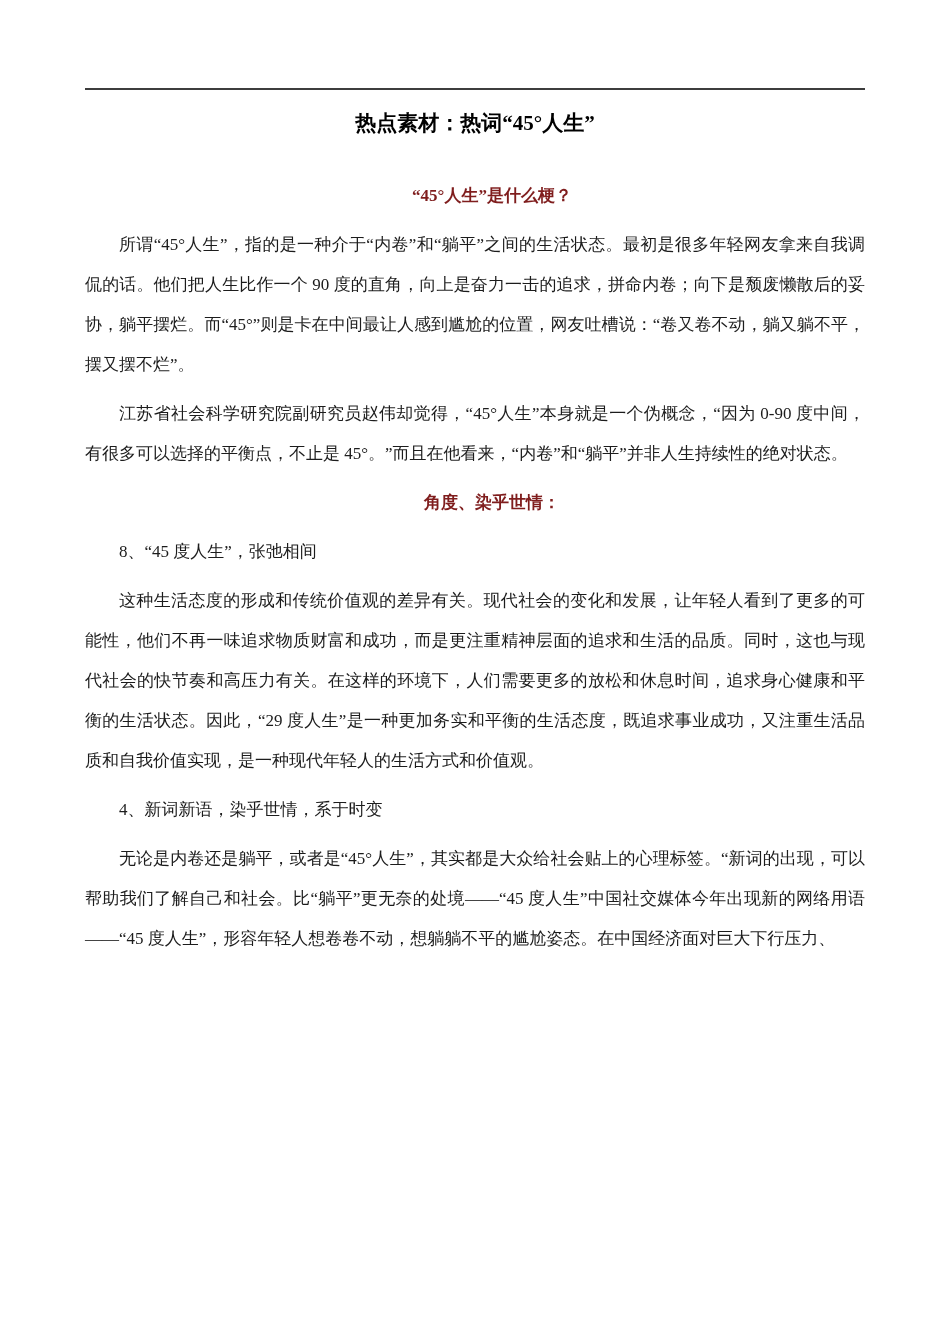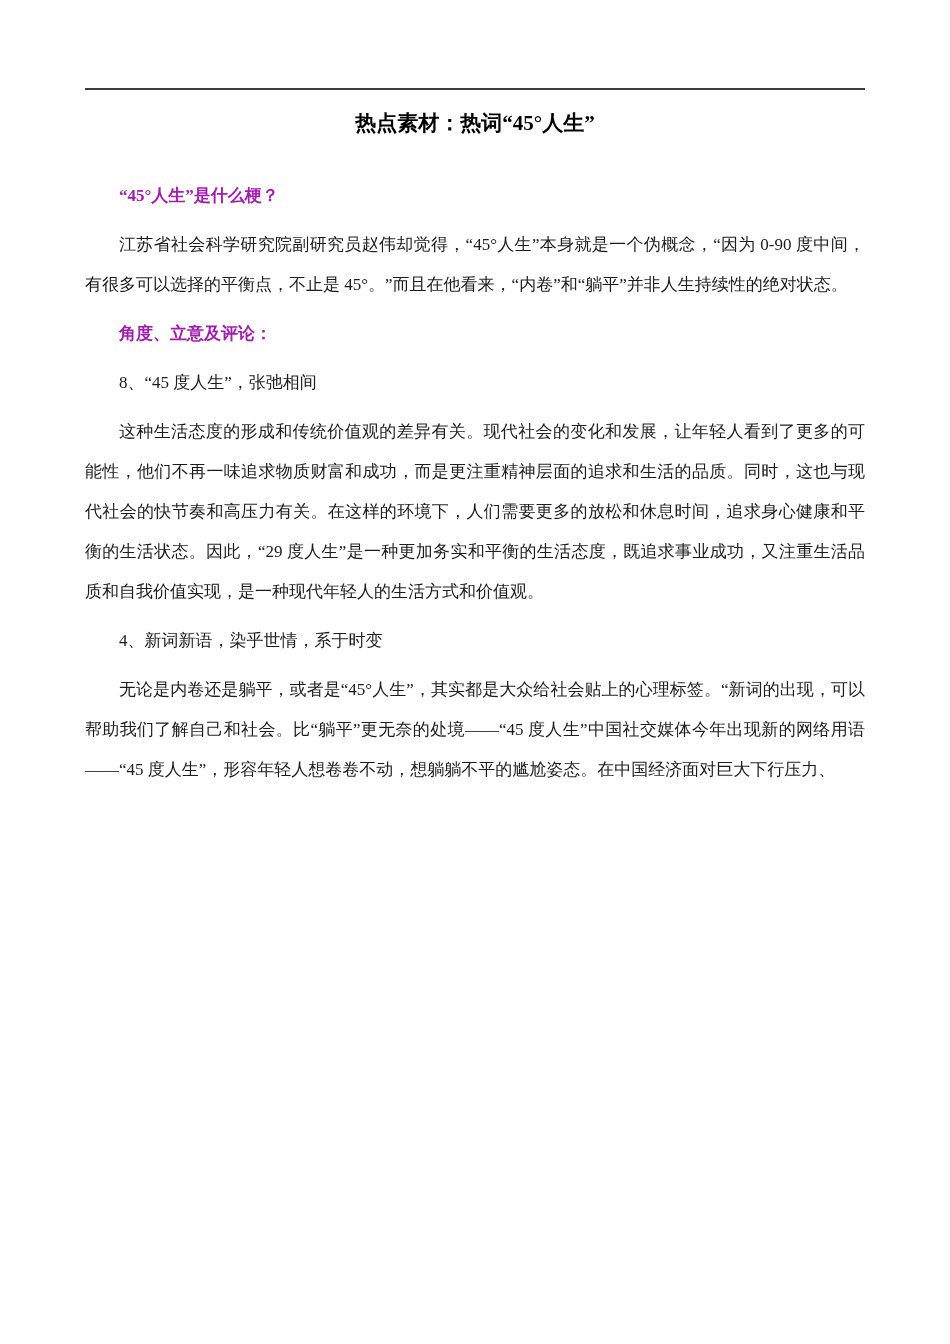--- a/index.html
+++ b/index.html
@@ -40,35 +40,36 @@
     font-size: 17px;
     line-height: 40px;
     text-align: justify;
     text-justify: inter-ideograph;
     text-indent: 2em;
     word-break: break-all;
     color: #1c1c1c;
   }
   .block.heading {
     font-weight: bold;
-    color: #a21caf;
-    text-align: left;
+    color: #7f1d1d;
+    text-align: center;
   }
   .block.list-item {
     text-align: left;
   }
 </style>
 </head>
 <body>
 
 <div class="page">
   <hr class="top-rule">
   <h1 class="doc-title">热点素材：热词“45°人生”</h1>
   <div class="doc-body">
       <p class="block heading">“45°人生”是什么梗？</p>
+      <p class="block paragraph">所谓“45°人生”，指的是一种介于“内卷”和“躺平”之间的生活状态。最初是很多年轻网友拿来自我调侃的话。他们把人生比作一个 90 度的直角，向上是奋力一击的追求，拼命内卷；向下是颓废懒散后的妥协，躺平摆烂。而“45°”则是卡在中间最让人感到尴尬的位置，网友吐槽说：“卷又卷不动，躺又躺不平，摆又摆不烂”。</p>
       <p class="block paragraph">江苏省社会科学研究院副研究员赵伟却觉得，“45°人生”本身就是一个伪概念，“因为 0-90 度中间，有很多可以选择的平衡点，不止是 45°。”而且在他看来，“内卷”和“躺平”并非人生持续性的绝对状态。</p>
-      <p class="block heading">角度、立意及评论：</p>
+      <p class="block heading">角度、染乎世情：</p>
       <p class="block list-item">8、“45 度人生”，张弛相间</p>
       <p class="block paragraph">这种生活态度的形成和传统价值观的差异有关。现代社会的变化和发展，让年轻人看到了更多的可能性，他们不再一味追求物质财富和成功，而是更注重精神层面的追求和生活的品质。同时，这也与现代社会的快节奏和高压力有关。在这样的环境下，人们需要更多的放松和休息时间，追求身心健康和平衡的生活状态。因此，“29 度人生”是一种更加务实和平衡的生活态度，既追求事业成功，又注重生活品质和自我价值实现，是一种现代年轻人的生活方式和价值观。</p>
       <p class="block list-item">4、新词新语，染乎世情，系于时变</p>
       <p class="block paragraph">无论是内卷还是躺平，或者是“45°人生”，其实都是大众给社会贴上的心理标签。“新词的出现，可以帮助我们了解自己和社会。比“躺平”更无奈的处境——“45 度人生”中国社交媒体今年出现新的网络用语——“45 度人生”，形容年轻人想卷卷不动，想躺躺不平的尴尬姿态。在中国经济面对巨大下行压力、</p>
     </div>
 </div>
 
 </body></html>

